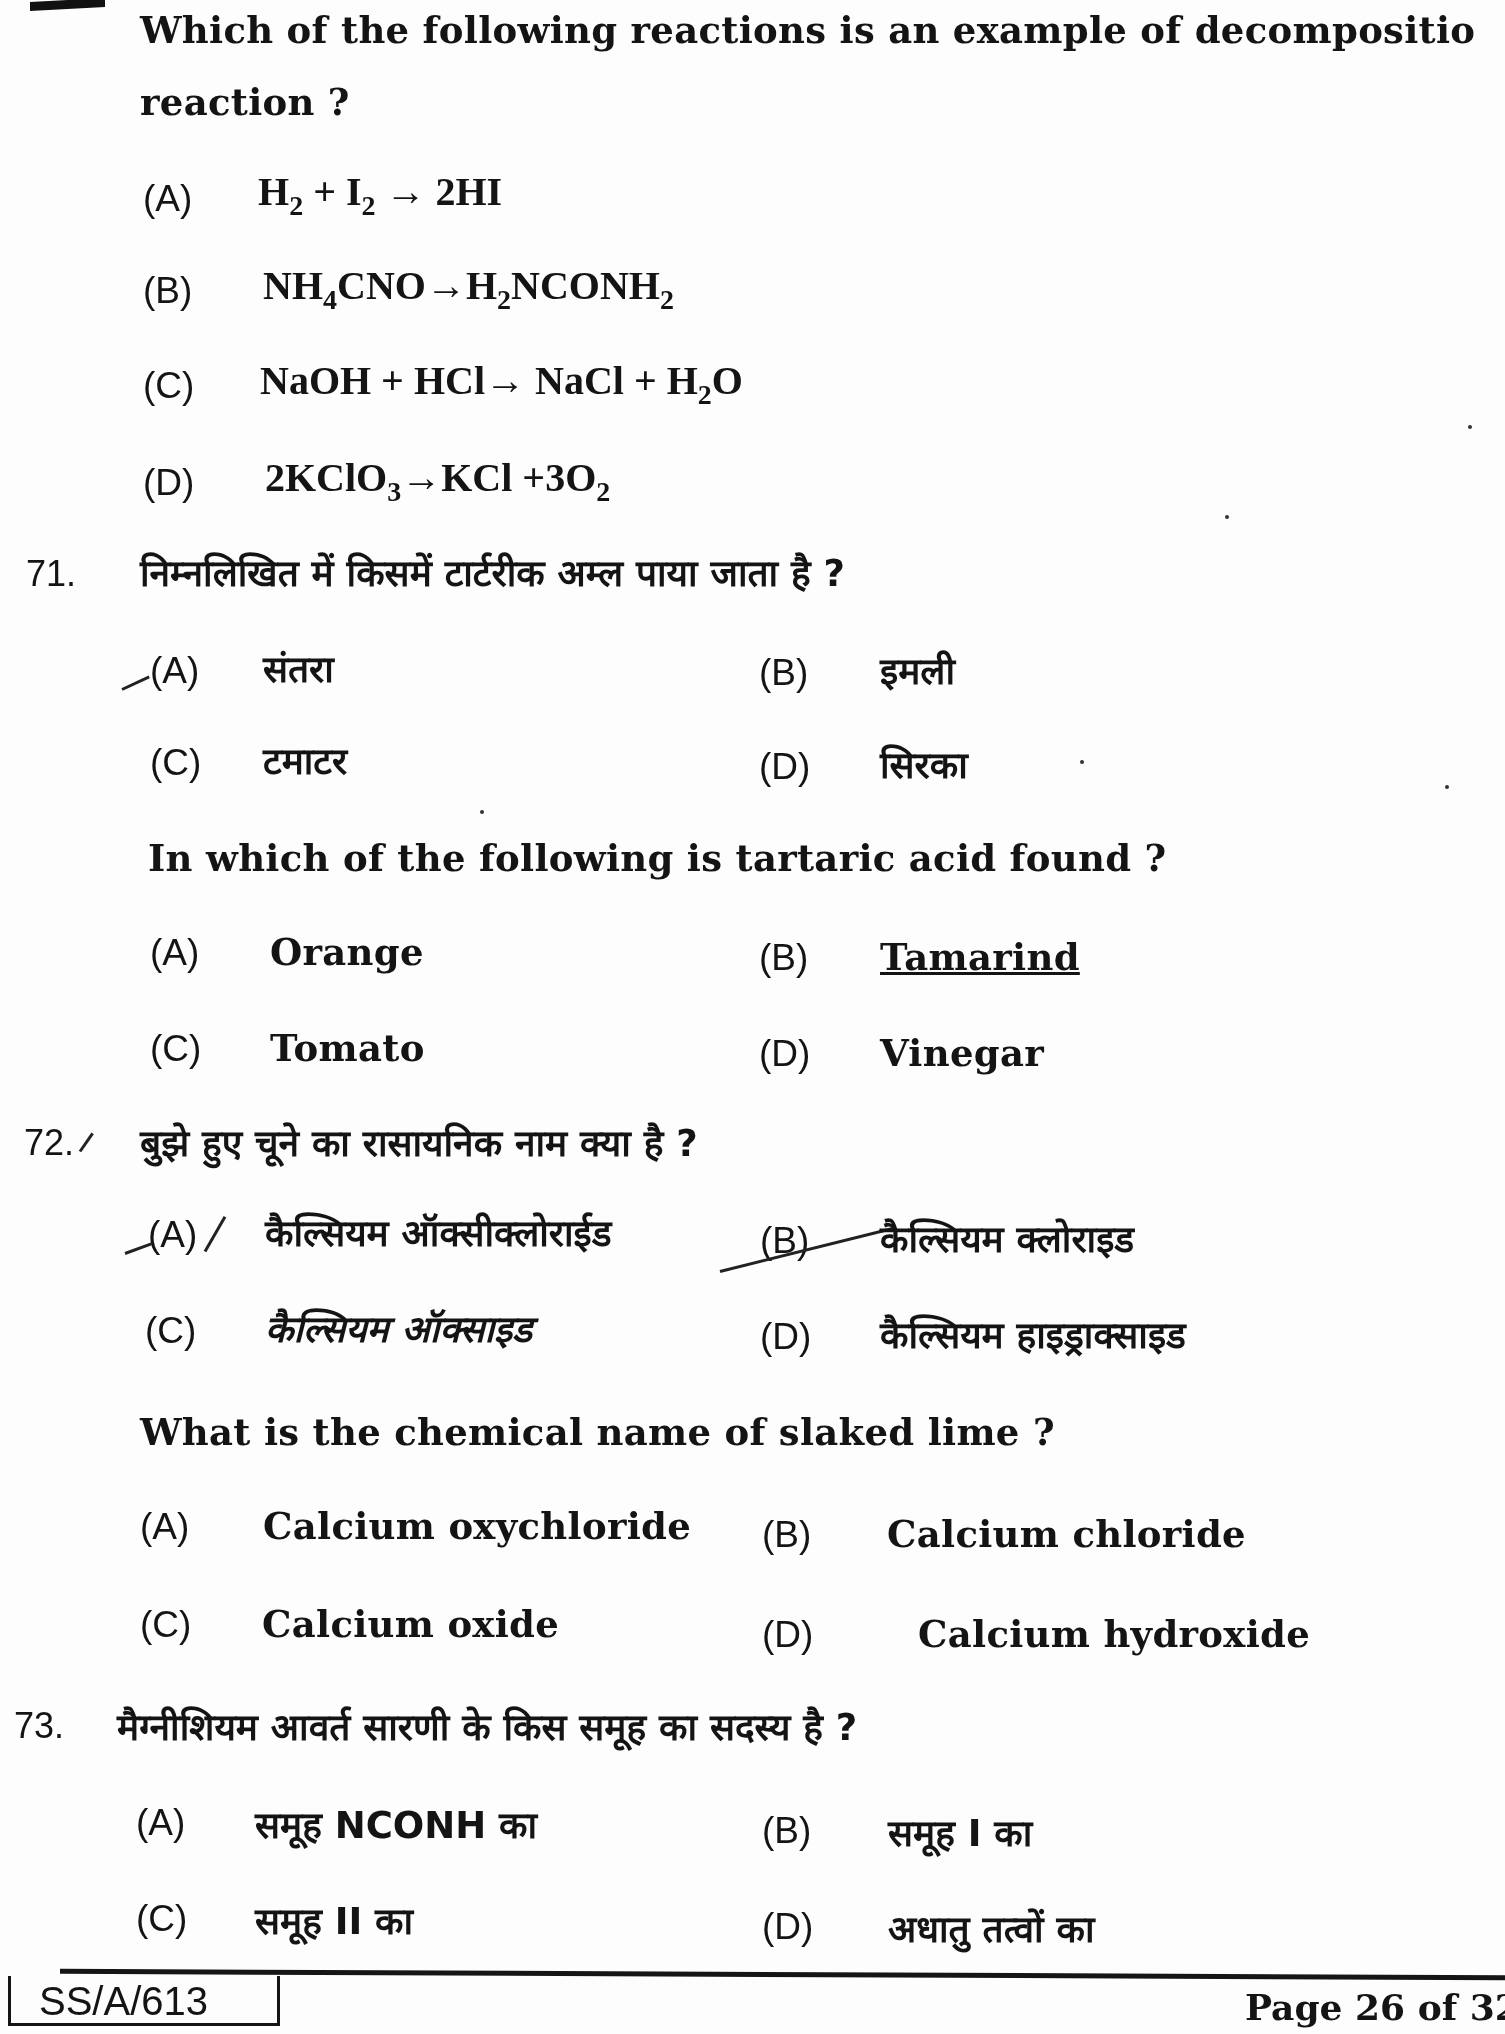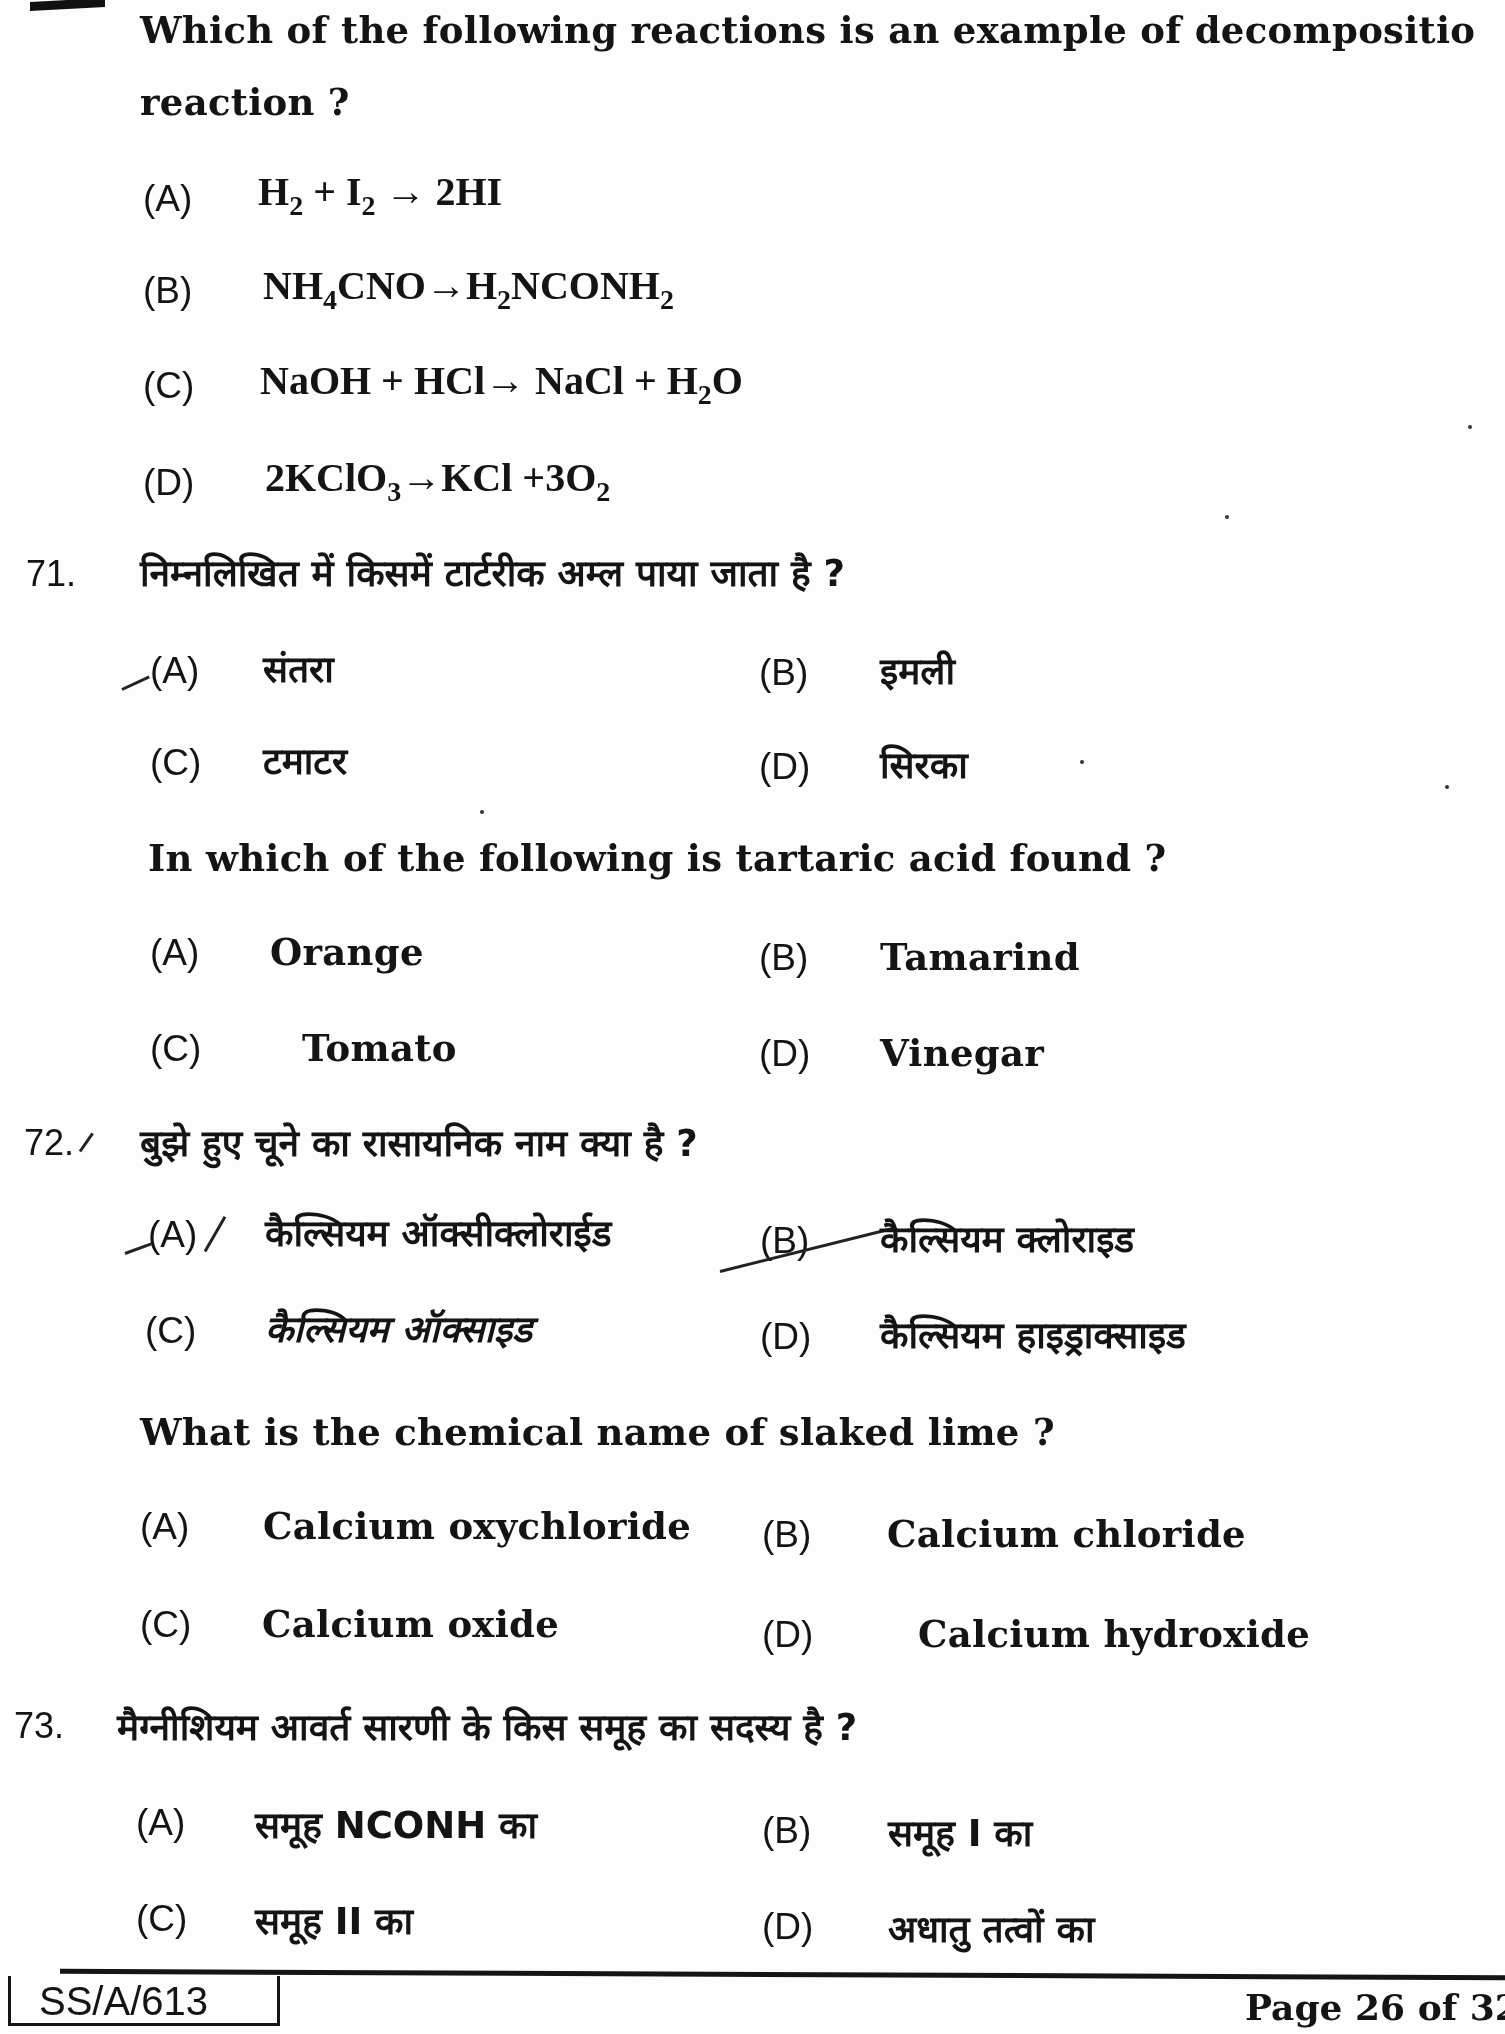--- a/index.html
+++ b/index.html
@@ -54,24 +54,24 @@
 <div class="abs lbl" style="left:150px; top:742px;">(C)</div>
 <div class="abs hi" style="left:263px; top:734px;">टमाटर</div>
 <div class="abs lbl" style="left:759px; top:746px;">(D)</div>
 <div class="abs hi" style="left:880px; top:738px;">सिरका</div>
 
 <div class="abs en" style="left:148px; top:836px;">In which of the following is tartaric acid found ?</div>
 
 <div class="abs lbl" style="left:150px; top:932px;">(A)</div>
 <div class="abs en" style="left:270px; top:930px;">Orange</div>
 <div class="abs lbl" style="left:759px; top:937px;">(B)</div>
-<div class="abs en" style="left:880px; top:935px;">Tamarind</div>
+<div class="abs en" style="left:880px; top:935px;text-decoration:underline;">Tamarind</div>
 
 <div class="abs lbl" style="left:150px; top:1028px;">(C)</div>
-<div class="abs en" style="left:270px; top:1026px;margin-left:32px;">Tomato</div>
+<div class="abs en" style="left:270px; top:1026px;">Tomato</div>
 <div class="abs lbl" style="left:759px; top:1033px;">(D)</div>
 <div class="abs en" style="left:880px; top:1031px;">Vinegar</div>
 
 <div class="abs num" style="left:24px; top:1122px;">72.</div>
 <div class="pen" style="left:80px; top:1150px; width:22px; transform:rotate(-55deg);"></div>
 <div class="abs hi" style="left:140px; top:1116px;text-align:right;">बुझे हुए चूने का रासायनिक नाम क्या है ?</div>
 
 <div class="abs lbl" style="left:148px; top:1214px;">(A)</div>
 <div class="pen" style="left:125px; top:1252px; width:28px; transform:rotate(-20deg);"></div>
 <div class="pen" style="left:205px; top:1250px; width:40px; transform:rotate(-60deg);"></div>

